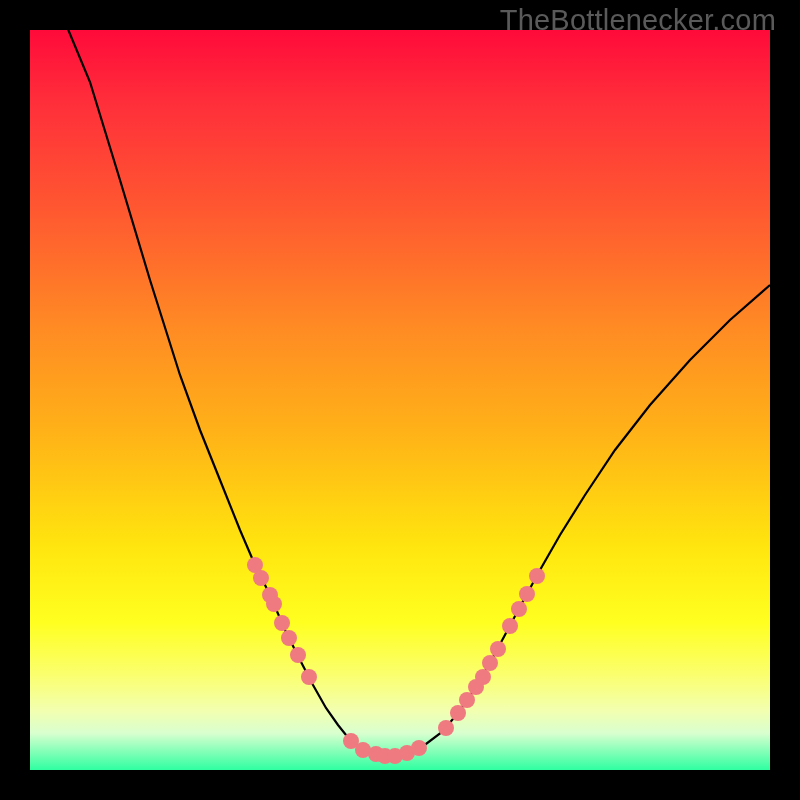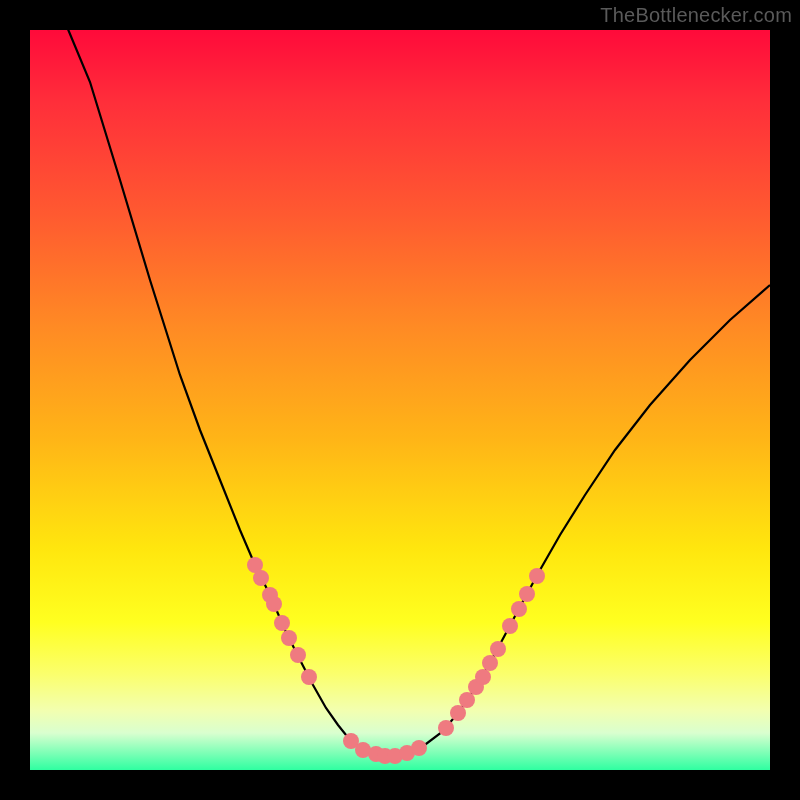--- a/index.html
+++ b/index.html
@@ -37,23 +37,23 @@
       #ffff20 80%,
       #fbff6c 87%,
       #f2ffb0 92%,
       #d9ffcf 95%,
       #2fffa1 100%
     );
   }
   .watermark {
     position: absolute;
     top: 4px;
-    right: 8px;
+    right: 24px;
     color: #5a5a5a;
-    font-size: 20px;
+    font-size: 29px;
     font-weight: 500;
     z-index: 10;
     letter-spacing: 0.2px;
   }
   svg.curve {
     position: absolute;
     left: 0;
     top: 0;
     width: 740px;
     height: 740px;

